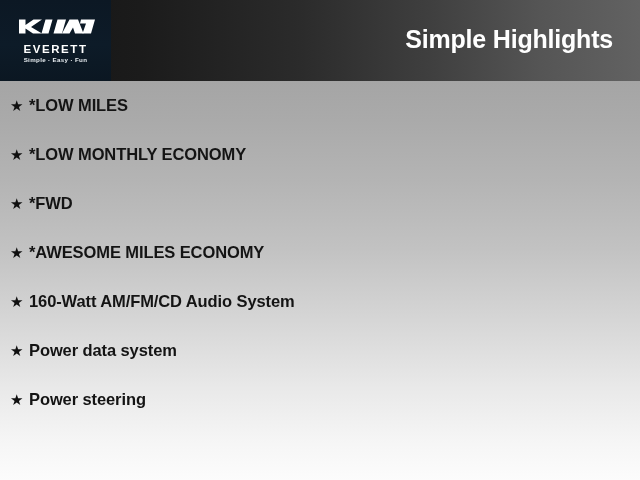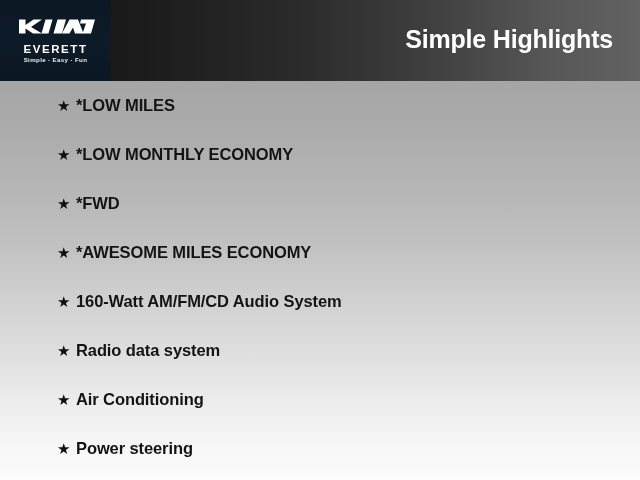--- a/index.html
+++ b/index.html
@@ -123,21 +123,20 @@
     padding: 0;
     list-style: none;
   }
 
   .highlight-item {
     position: relative;
     height: 49px;
     line-height: 49px;
     padding-left: 10px;
     white-space: nowrap;
-    margin-left: 47px;
   }
 
   .star-icon {
     display: inline-block;
     width: 19px;
     color: #101010;
     font-size: 15px;
     line-height: 49px;
     vertical-align: top;
   }
@@ -181,19 +180,18 @@
     <div class="header-title">Simple Highlights</div>
   </div>
 
   <div class="content">
     <ul class="highlights" id="highlights-list">
         <li class="highlight-item"><span class="star-icon">★</span><span class="highlight-label">*LOW MILES</span></li>
         <li class="highlight-item"><span class="star-icon">★</span><span class="highlight-label">*LOW MONTHLY ECONOMY</span></li>
         <li class="highlight-item"><span class="star-icon">★</span><span class="highlight-label">*FWD</span></li>
         <li class="highlight-item"><span class="star-icon">★</span><span class="highlight-label">*AWESOME MILES ECONOMY</span></li>
         <li class="highlight-item"><span class="star-icon">★</span><span class="highlight-label">160-Watt AM/FM/CD Audio System</span></li>
-        <li class="highlight-item"><span class="star-icon">★</span><span class="highlight-label">Radio data system</span></li>
-        <li class="highlight-item"><span class="star-icon">★</span><span class="highlight-label">Air Conditioning</span></li>
+        <li class="highlight-item"><span class="star-icon">★</span><span class="highlight-label">Power data system</span></li>
         <li class="highlight-item"><span class="star-icon">★</span><span class="highlight-label">Power steering</span></li>
       </ul>
   </div>
 
 </div>
 
 </body></html>

